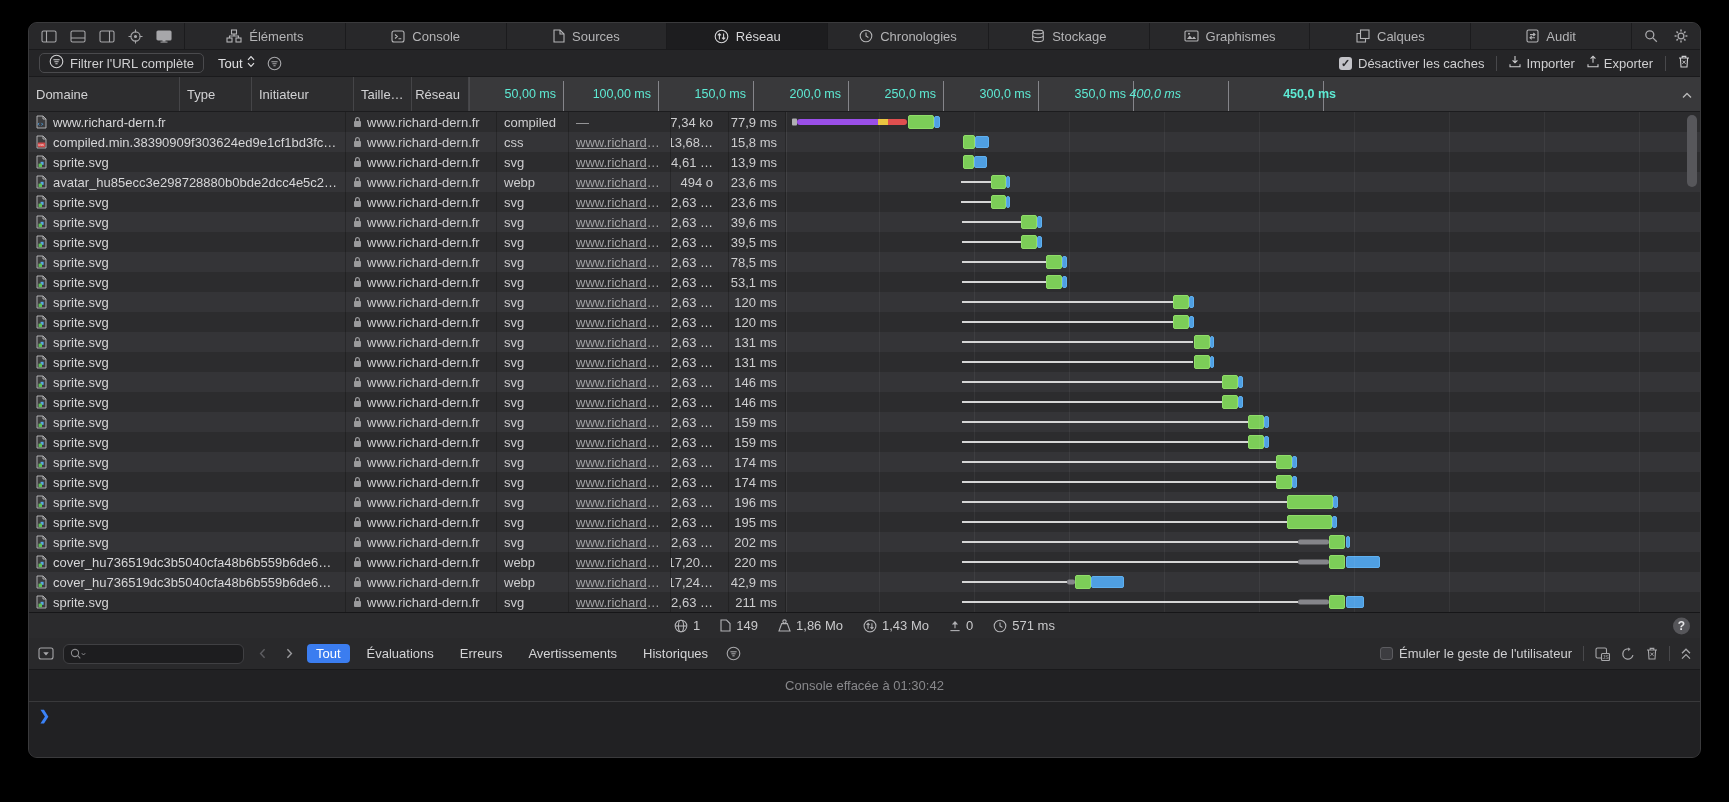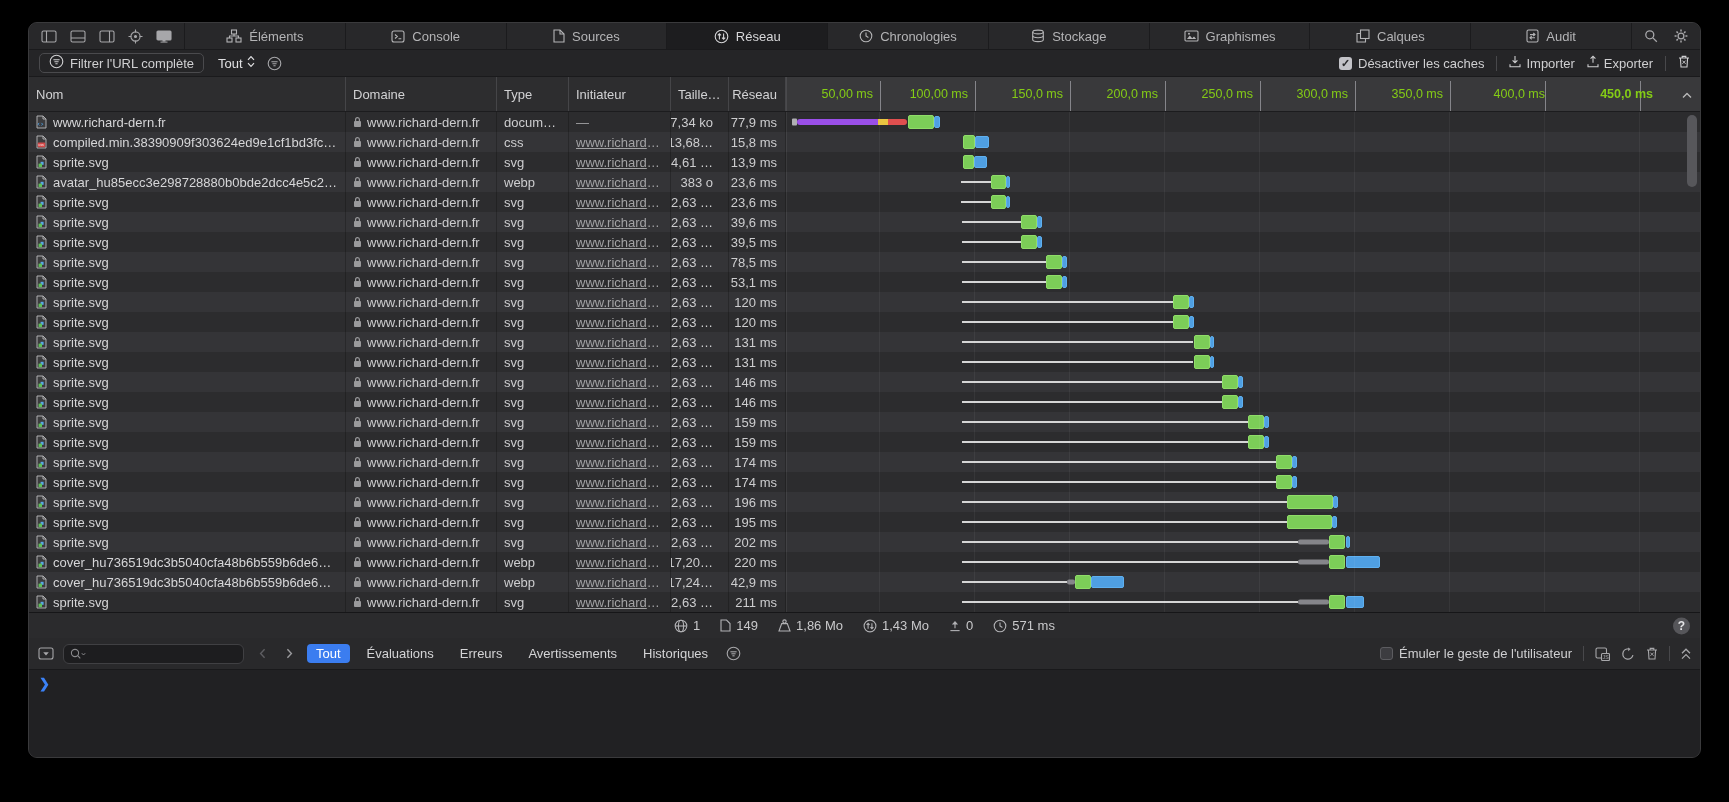--- a/index.html
+++ b/index.html
@@ -46,21 +46,21 @@
 
   
   .tablehead { height:35px; flex:0 0 35px; background:#2d2d2f; display:flex; align-items:stretch;
     border-bottom:1px solid #1c1c1e; color:#d2d2d4; font-size:13px; }
   .hcell { display:flex; align-items:center; padding:0 7px; border-right:1px solid #454548; }
   .hc-name{width:317px;} .hc-dom{width:151px;} .hc-type{width:72px;} .hc-init{width:102px;}
   .hc-size{width:58px;} .hc-dur{width:57px; justify-content:flex-end; padding-right:8px;}
   .ruler { flex:1; position:relative; background:#39393b; border-left:1px solid #4a4a4d; overflow:hidden; }
   .ruler .tickline { position:absolute; top:4px; bottom:0; width:1px; background:#85858a; }
   .ruler .ticklabel { position:absolute; top:0; height:100%; display:flex; align-items:center;
-    justify-content:flex-end; width:70px; color:#84cc16; font-size:12.5px; }
+    justify-content:flex-end; width:70px; color:#5eead4; font-size:12.5px; }
   .ruler-up { position:absolute; right:8px; top:50%; transform:translateY(-50%); color:#bbb; }
 
   
   .rowsarea { height:500px; flex:0 0 500px; position:relative; background:#2c2c2e; overflow:hidden; }
   .gridline { position:absolute; top:0; bottom:0; width:1px; background:rgba(255,255,255,0.05); z-index:2; pointer-events:none; }
   .row { height:20px; display:flex; align-items:stretch; font-size:13px; color:#d6d6d8; position:relative; z-index:1; }
   .row.odd { background:#2c2c2e; } .row.even { background:#343437; }
   .c { display:flex; align-items:center; padding:0 7px; border-right:1px solid rgba(0,0,0,0.22);
     white-space:nowrap; overflow:hidden; }
   .c .txt { overflow:hidden; text-overflow:ellipsis; }
@@ -316,21 +316,20 @@
       <span class="vdiv"></span>
       <span class="icon"><svg viewBox="0 0 12 13" width="12" height="13" fill="none" stroke="currentColor" stroke-width="1.1">
             <path d="M1 3h10M4.2 3V1.4h3.6V3"></path>
             <path d="M2.4 3l.6 9h6l.6-9"></path>
             <path d="M4.4 5.6l3.2 3.2M7.6 5.6L4.4 8.8" stroke-width="0.9"></path>
           </svg></span>
     </div>
   </div>
 
   <div class="tablehead">
-    <div class="hcell hc-name">Nom</div>
     <div class="hcell hc-dom">Domaine</div>
     <div class="hcell hc-type">Type</div>
     <div class="hcell hc-init">Initiateur</div>
     <div class="hcell hc-size">Taille…</div>
     <div class="hcell hc-dur">Réseau</div>
     <div class="ruler" id="ruler">
       <span class="ruler-up"><svg viewBox="0 0 10 6" width="10" height="6" fill="none" stroke="currentColor" stroke-width="1.1">
             <path d="M1 5l4-4 4 4" stroke-width="1.3"></path>
           </svg></span>
     <div class="tickline" style="left: 93px;"></div>
@@ -341,21 +340,21 @@
         <div class="ticklabel" style="left: 206px;">150,0 ms</div>
         <div class="tickline" style="left: 378px;"></div>
         <div class="ticklabel" style="left: 301px;">200,0 ms</div>
         <div class="tickline" style="left: 473px;"></div>
         <div class="ticklabel" style="left: 396px;">250,0 ms</div>
         <div class="tickline" style="left: 568px;"></div>
         <div class="ticklabel" style="left: 491px;">300,0 ms</div>
         <div class="tickline" style="left: 663px;"></div>
         <div class="ticklabel" style="left: 586px;">350,0 ms</div>
         <div class="tickline" style="left: 758px;"></div>
-        <div class="ticklabel" style="left: 688px;">400,0 ms</div>
+        <div class="ticklabel" style="left: 641px; font-style: italic;">400,0 ms</div>
         <div class="tickline" style="left: 853px;"></div>
         <div class="ticklabel" style="left: 796px; font-weight: bold;">450,0 ms</div>
       </div>
   </div>
 
   <div class="rowsarea" id="rowsarea">
       <div class="row odd">
         <div class="c c-name">
           <span class="ficon">
             <svg viewBox="0 0 11 14" width="11" height="14" fill="none">
@@ -369,21 +368,21 @@
         <div class="c c-dom">
           <span class="lock">
             <svg viewBox="0 0 9 12" width="9" height="12" fill="none" stroke="currentColor" stroke-width="1.1">
               <rect x="1" y="5" width="7" height="6" rx="1" fill="currentColor" stroke="none"></rect>
               <path d="M2.6 5V3.6a1.9 1.9 0 013.8 0V5" stroke-width="1.2"></path>
             </svg>
           </span>
           <span class="txt">www.richard-dern.fr</span>
         </div>
         <div class="c c-type">
-          <span class="txt">document</span>
+          <span class="txt">compiled</span>
         </div>
         <div class="c c-init">
           <span>—</span>
         </div>
         <div class="c c-size">7,34 ko</div>
         <div class="c c-dur">77,9 ms</div>
         <div class="c c-tl">
           <div class="seg qblock" style="left: 4.6px; width: 5.7px;"></div>
           <div class="seg dns" style="left: 10.3px; width: 80.8px;"></div>
           <div class="seg connect" style="left: 91.1px; width: 9.5px;"></div>
@@ -480,21 +479,21 @@
             </svg>
           </span>
           <span class="txt">www.richard-dern.fr</span>
         </div>
         <div class="c c-type">
           <span class="txt">webp</span>
         </div>
         <div class="c c-init">
           <span class="ilink">www.richard-d…</span>
         </div>
-        <div class="c c-size">383 o</div>
+        <div class="c c-size">494 o</div>
         <div class="c c-dur">23,6 ms</div>
         <div class="c c-tl">
           <div class="seg queue" style="left: 173.8px; width: 30.4px;"></div>
           <div class="seg wait" style="left: 204.1px; width: 15.2px;"></div>
           <div class="seg download" style="left: 219.3px; width: 3.8px;"></div>
         </div>
       </div>
       <div class="row odd">
         <div class="c c-name">
           <span class="ficon">
@@ -1375,17 +1374,20 @@
         </span>
       <span class="vdiv"></span>
       <span class="icon">
           <svg viewBox="0 0 10 12" width="10" height="12" fill="none" stroke="currentColor" stroke-width="1.1">
             <path d="M1 5.2l4-4 4 4M1 10.6l4-4 4 4" stroke-width="1.3"></path>
           </svg>
         </span>
     </div>
   </div>
 
+  <div class="consolemsg">
+    <span>Console effacée à 01:30:42</span>
+  </div>
   <div class="promptrow">
     <span class="prompt-caret">❯</span>
   </div>
 
 </div>
 
 </body></html>

